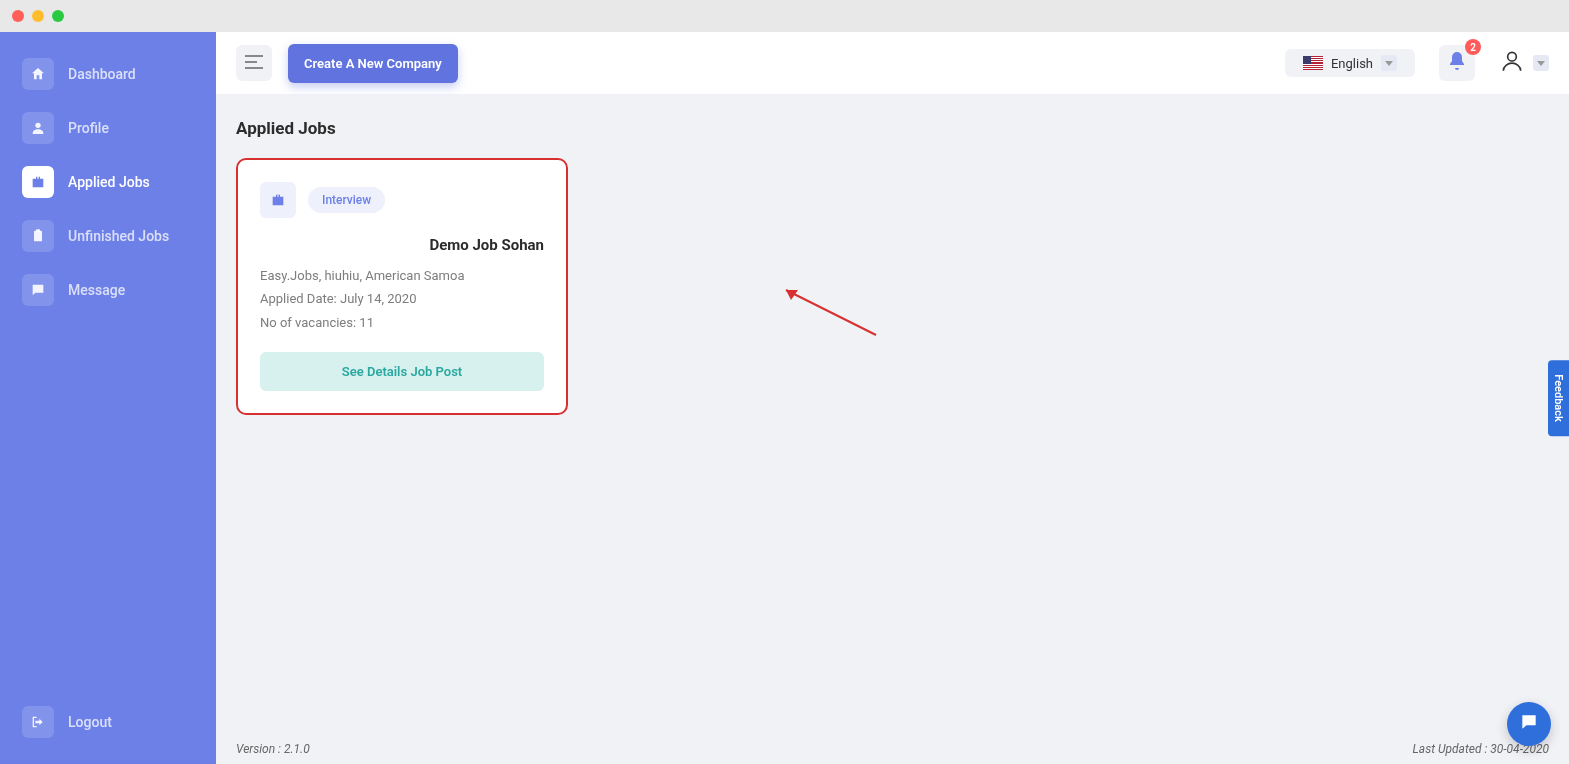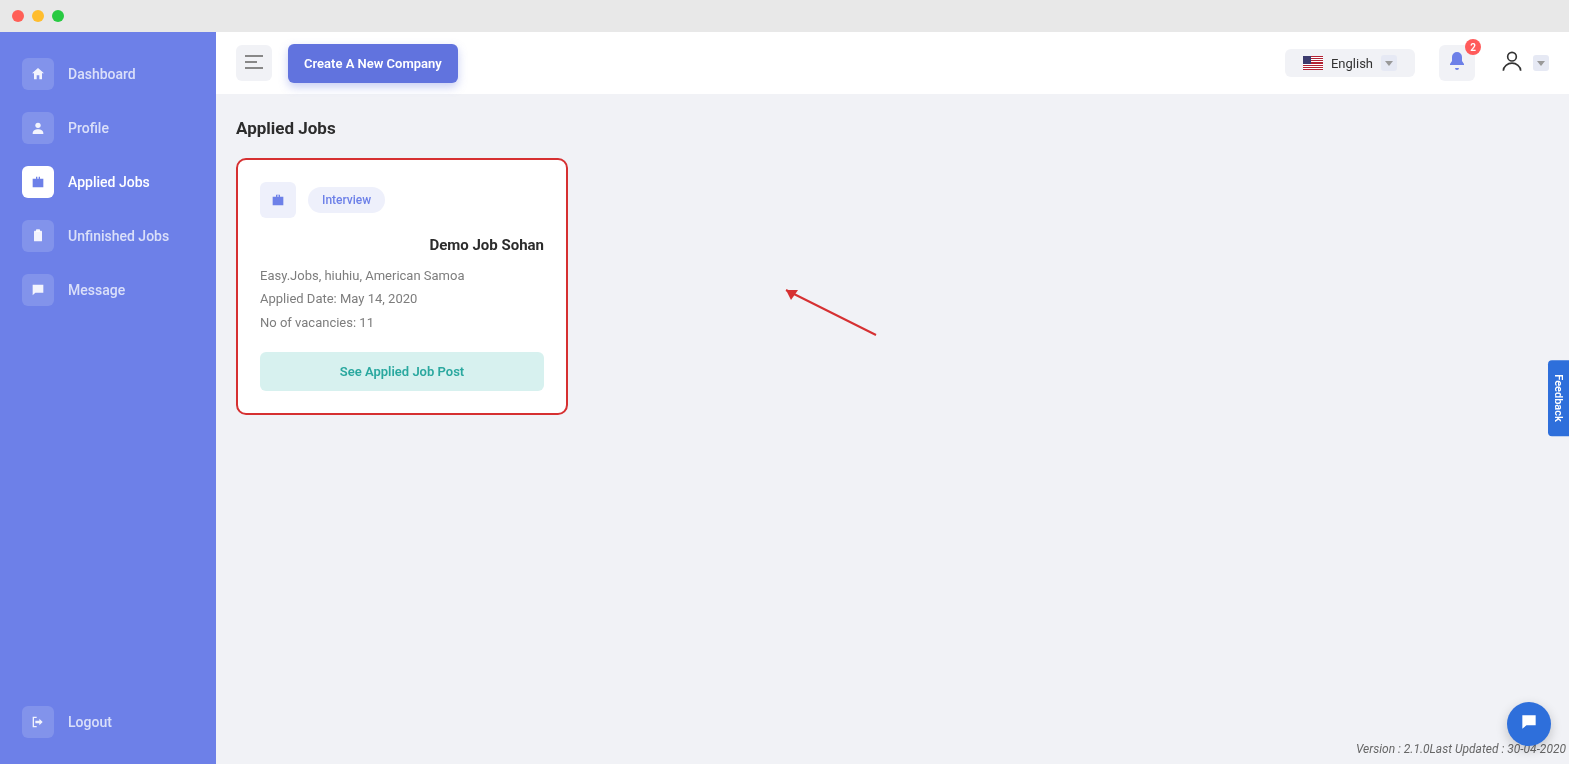--- a/index.html
+++ b/index.html
@@ -336,22 +336,22 @@
 
 .annotation-arrow {
   position: absolute;
   left: 560px;
   top: 248px;
   pointer-events: none;
 }
 
 .footer {
   display: flex;
-  justify-content: flex-end;
-  padding: 8px 3px;
+  justify-content: space-between;
+  padding: 8px 20px;
   font-size: 12px;
   font-style: italic;
   color: #666;
 }
 
 .feedback-tab {
   position: absolute;
   right: 0;
   top: 50%;
   transform: translateY(-50%);
@@ -507,23 +507,23 @@
         <div class="job-card-header">
           <span class="briefcase-box">
             <svg viewBox="0 0 24 24">
                 <path d="M9 4h6v3h5v13H4V7h5V4zm2 1v2h2V5h-2z"></path>
               </svg>
           </span>
           <span class="status-pill">Interview</span>
         </div>
         <div class="job-title">Demo Job Sohan</div>
         <div class="job-meta">Easy.Jobs, hiuhiu, American Samoa</div>
-        <div class="job-meta">Applied Date: May 14, 2020</div>
+        <div class="job-meta">Applied Date: July 14, 2020</div>
         <div class="job-meta">No of vacancies: 11</div>
-        <button class="details-btn">See Applied Job Post</button>
+        <button class="details-btn">See Details Job Post</button>
       </div>
     </div>
 
     <svg class="annotation-arrow" width="110" height="60" viewBox="0 0 110 60">
       <line x1="10" y1="10" x2="100" y2="55" stroke="#d63031" stroke-width="2"></line>
       <polygon points="10,10 22,10 15,20" fill="#d63031"></polygon>
     </svg>
 
     <div class="footer">
       <span>Version : 2.1.0</span>

